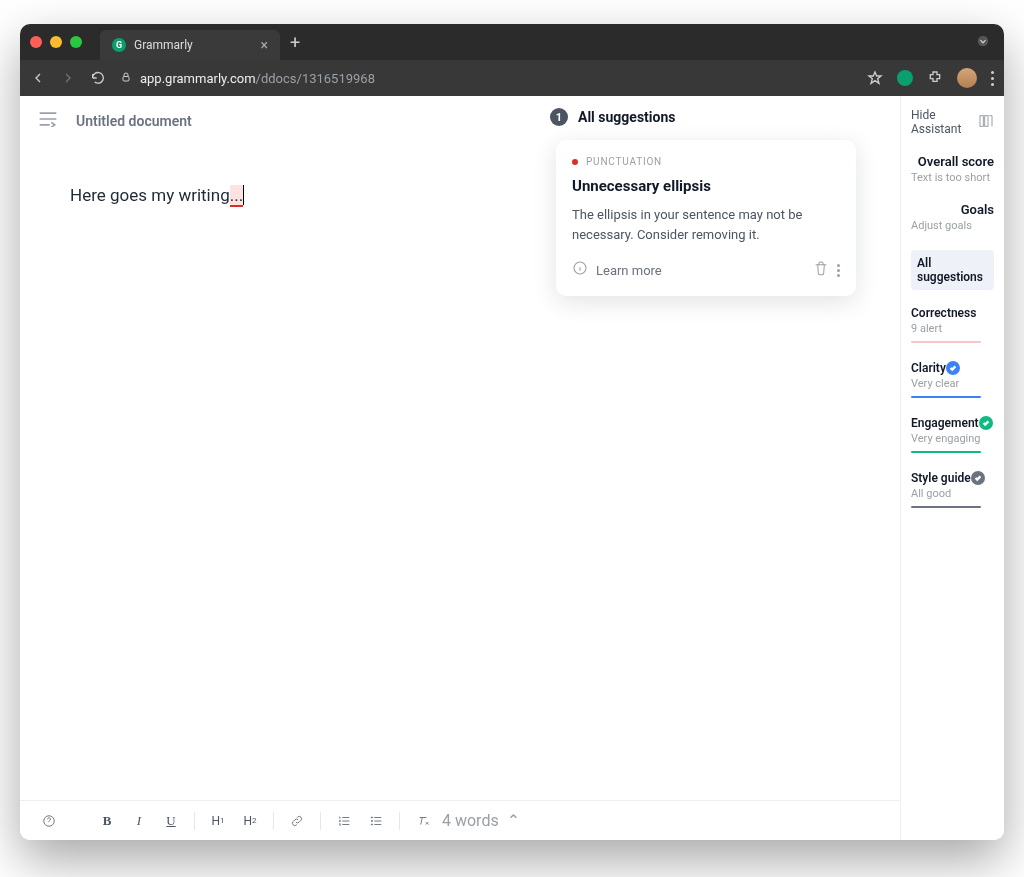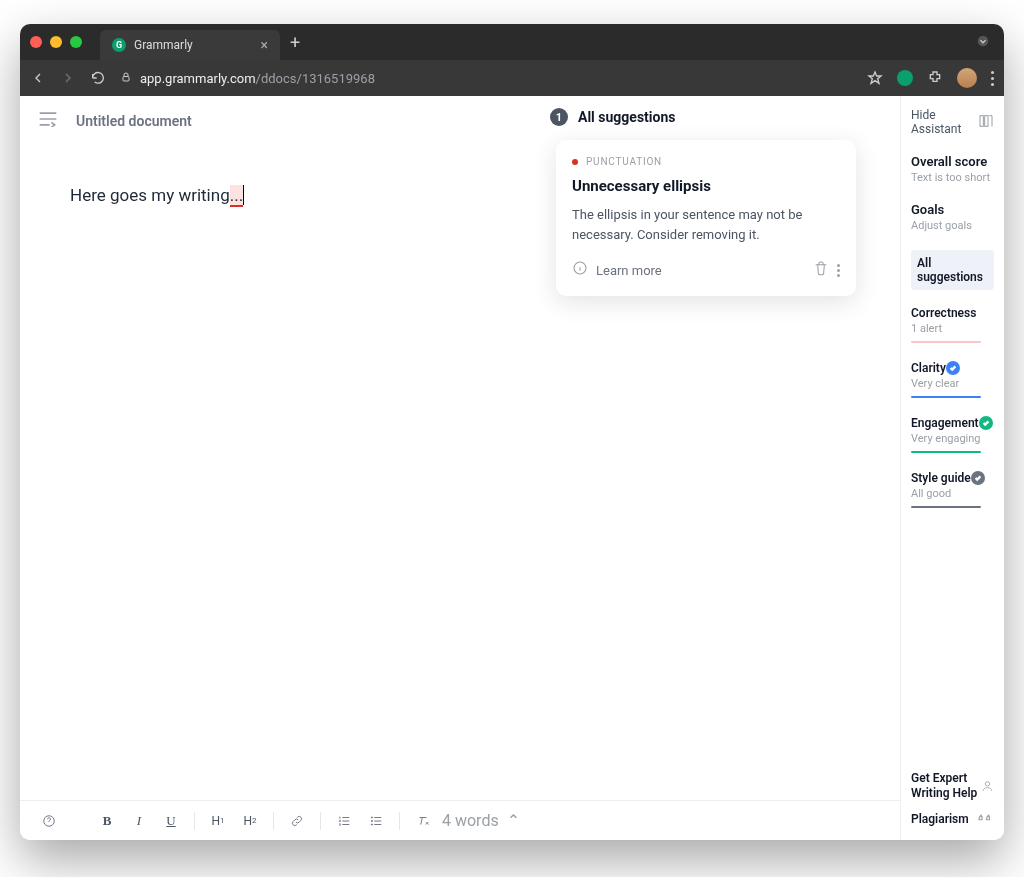--- a/index.html
+++ b/index.html
@@ -110,21 +110,21 @@
   .sidebar{
     width:104px; border-left:1px solid #eceff3;
     display:flex; flex-direction:column;
     padding:12px 10px;
     font-size:12px; color:#4b5563;
   }
   .hide-row{display:flex;align-items:center;justify-content:space-between;margin-bottom:18px;}
   .hide-row span{font-size:12px;color:#4b5563;cursor:pointer}
   .hide-row svg{width:16px;height:16px;stroke:#9aa0a6;fill:none;stroke-width:1.5}
   .section{margin-bottom:18px;}
-  .section .stitle{font-weight:600;color:#111827;font-size:13px;}
+  .section .stitle{font-weight:600;color:#111827;font-size:13px;text-align:right;}
   .section .ssub{color:#9aa0a6;font-size:11px; margin-top:2px;}
   .all-sug{
     background:#eef2f8; border-radius:4px; padding:6px 6px;
     font-weight:600; color:#111827; font-size:12px; margin-bottom:16px;
     cursor:pointer;
   }
   .cat{margin-bottom:18px; cursor:pointer;}
   .cat .crow{display:flex;align-items:center;justify-content:flex-start;}
   .cat .ctitle{font-weight:600;color:#111827;font-size:12px;}
   .cat .csub{color:#9aa0a6;font-size:11px;margin-top:2px;}
@@ -367,21 +367,21 @@
       </div>
 
       <div class="all-sug">All suggestions</div>
 
       <div id="cats">
           <div class="cat">
     <div class="crow">
       <div class="ctitle">Correctness</div>
 
     </div>
-    <div class="csub">1 alert</div>
+    <div class="csub">9 alert</div>
     <div class="bar" style="background:#f7c7c7"></div>
           </div>
           <div class="cat">
     <div class="crow">
       <div class="ctitle">Clarity</div>
       <div class="check" style="background:#3b82f6">
                 <svg viewBox="0 0 10 10">
                   <path d="M2 5l2 2 4-4"></path>
                 </svg>
               </div>
@@ -410,31 +410,16 @@
                 </svg>
               </div>
     </div>
     <div class="csub">All good</div>
     <div class="bar" style="background:#6b7280"></div>
           </div>
         </div>
 
       <div class="spacer"></div>
 
-      <div class="sb-bottom">
-        <div class="row">
-          <span style="max-width:70px">Get Expert Writing Help</span>
-          <svg viewBox="0 0 24 24">
-              <circle cx="12" cy="8" r="4"></circle>
-              <path d="M4 21c0-4 4-6 8-6s8 2 8 6"></path>
-            </svg>
-        </div>
-        <div class="row">
-          <span>Plagiarism</span>
-          <svg viewBox="0 0 24 24">
-              <path d="M7 7c-2 1-3 3-3 6h4V9H7zm10 0c-2 1-3 3-3 6h4V9h-1z"></path>
-            </svg>
-        </div>
-      </div>
     </div>
 
   </div>
 </div>
 
 </body></html>

